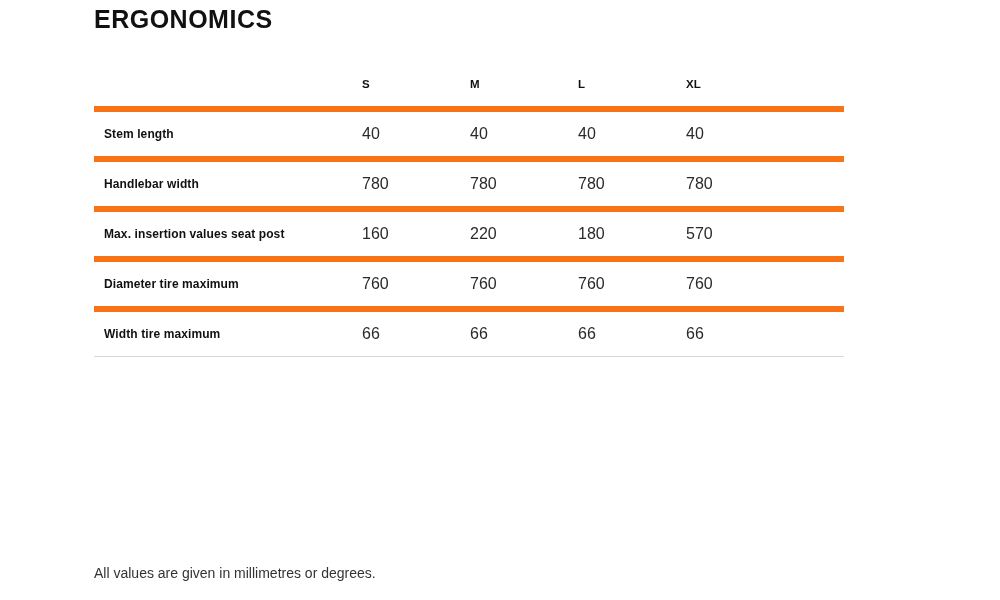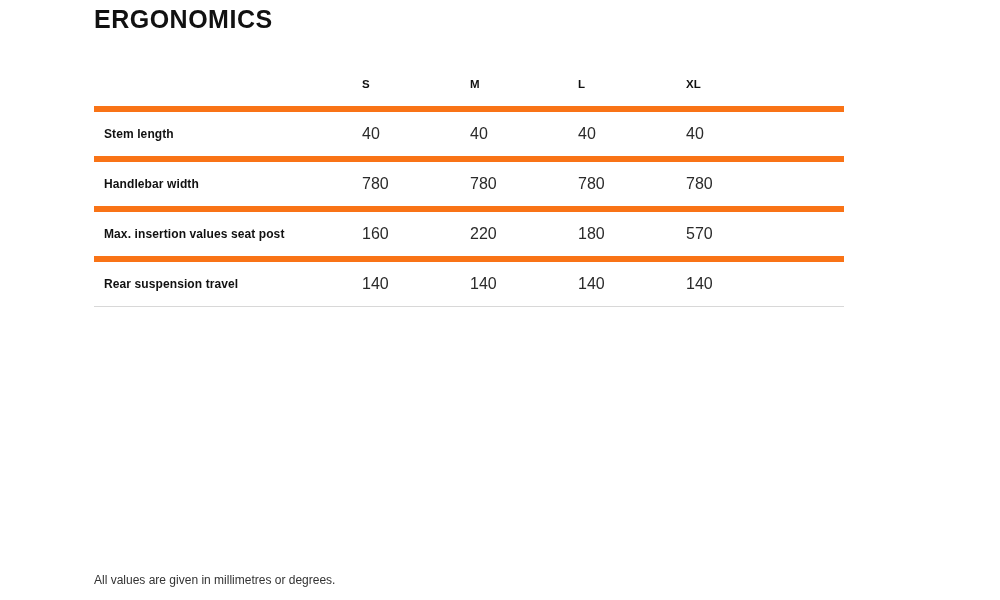--- a/index.html
+++ b/index.html
@@ -84,23 +84,22 @@
     letter-spacing: 0.1px;
   }
   tbody td.value {
     font-weight: normal;
     color: #2a2a2a;
   }
   .footnote {
     position: absolute;
     left: 94px;
     top: 565px;
-    font-size: 12px;
+    font-size: 14px;
     color: #333333;
-    margin-top: 8px;
   }
 </style>
 </head>
 <body>
 
 <div class="page">
 
   <div class="title">ERGONOMICS</div>
 
   <div class="table-wrap">
@@ -142,25 +141,33 @@
         </tr>
         <tr>
           <td class="label">Max. insertion values seat post</td>
           <td class="value">160</td>
           <td class="value">220</td>
           <td class="value">180</td>
           <td class="value">570</td>
           <td></td>
         </tr>
         <tr>
-          <td class="label">Rear suspension travel</td>
-          <td class="value">140</td>
-          <td class="value">140</td>
-          <td class="value">140</td>
-          <td class="value">140</td>
+          <td class="label">Diameter tire maximum</td>
+          <td class="value">760</td>
+          <td class="value">760</td>
+          <td class="value">760</td>
+          <td class="value">760</td>
+          <td></td>
+        </tr>
+        <tr>
+          <td class="label">Width tire maximum</td>
+          <td class="value">66</td>
+          <td class="value">66</td>
+          <td class="value">66</td>
+          <td class="value">66</td>
           <td></td>
         </tr>
       </tbody>
     </table>
   </div>
 
   <div class="footnote">All values are given in millimetres or degrees.</div>
 
 </div>
 

